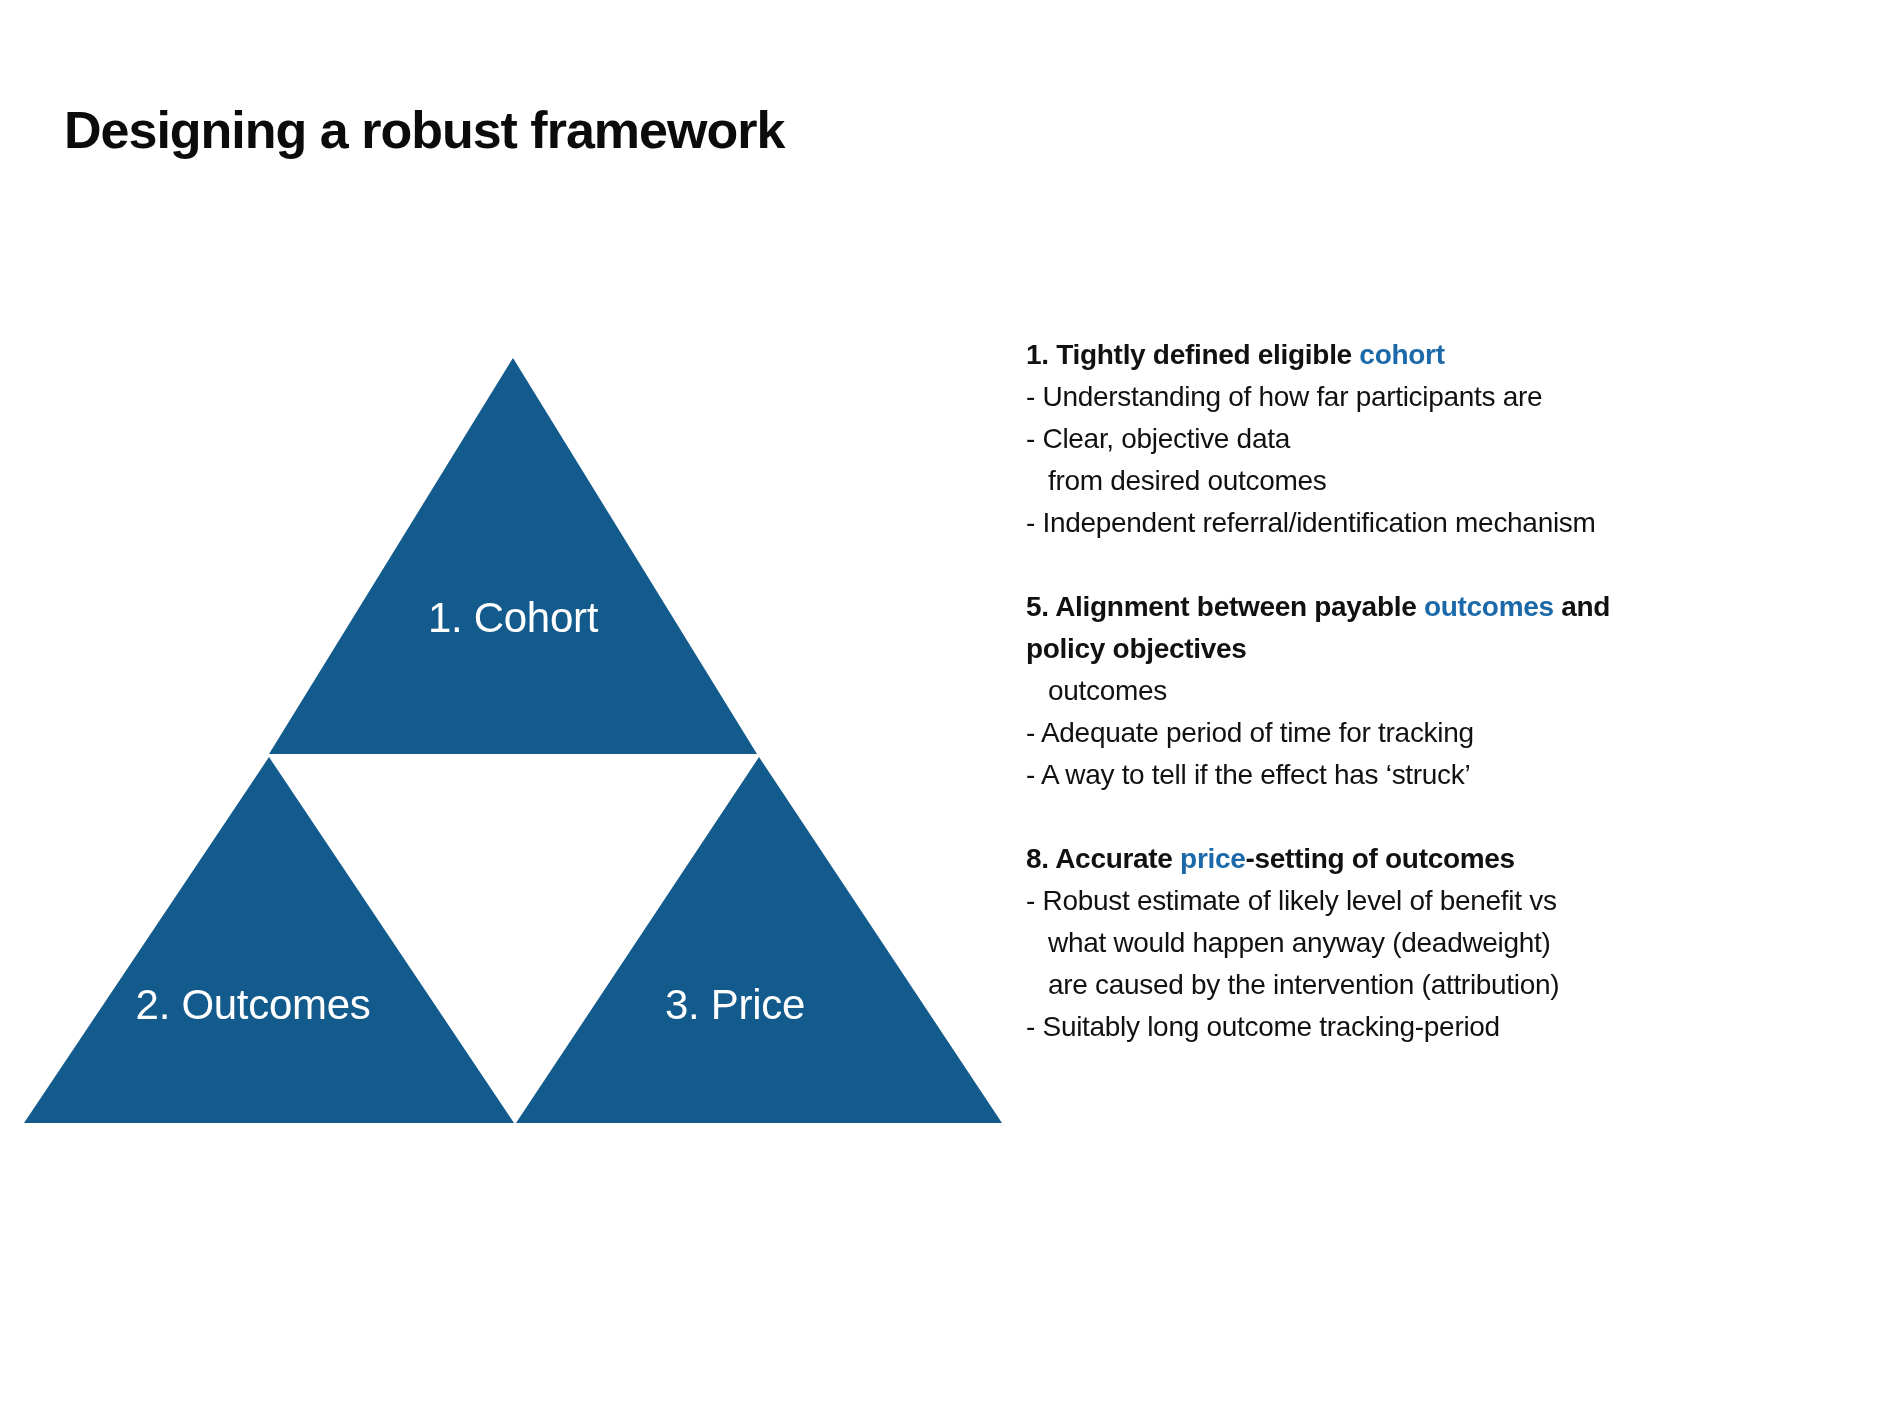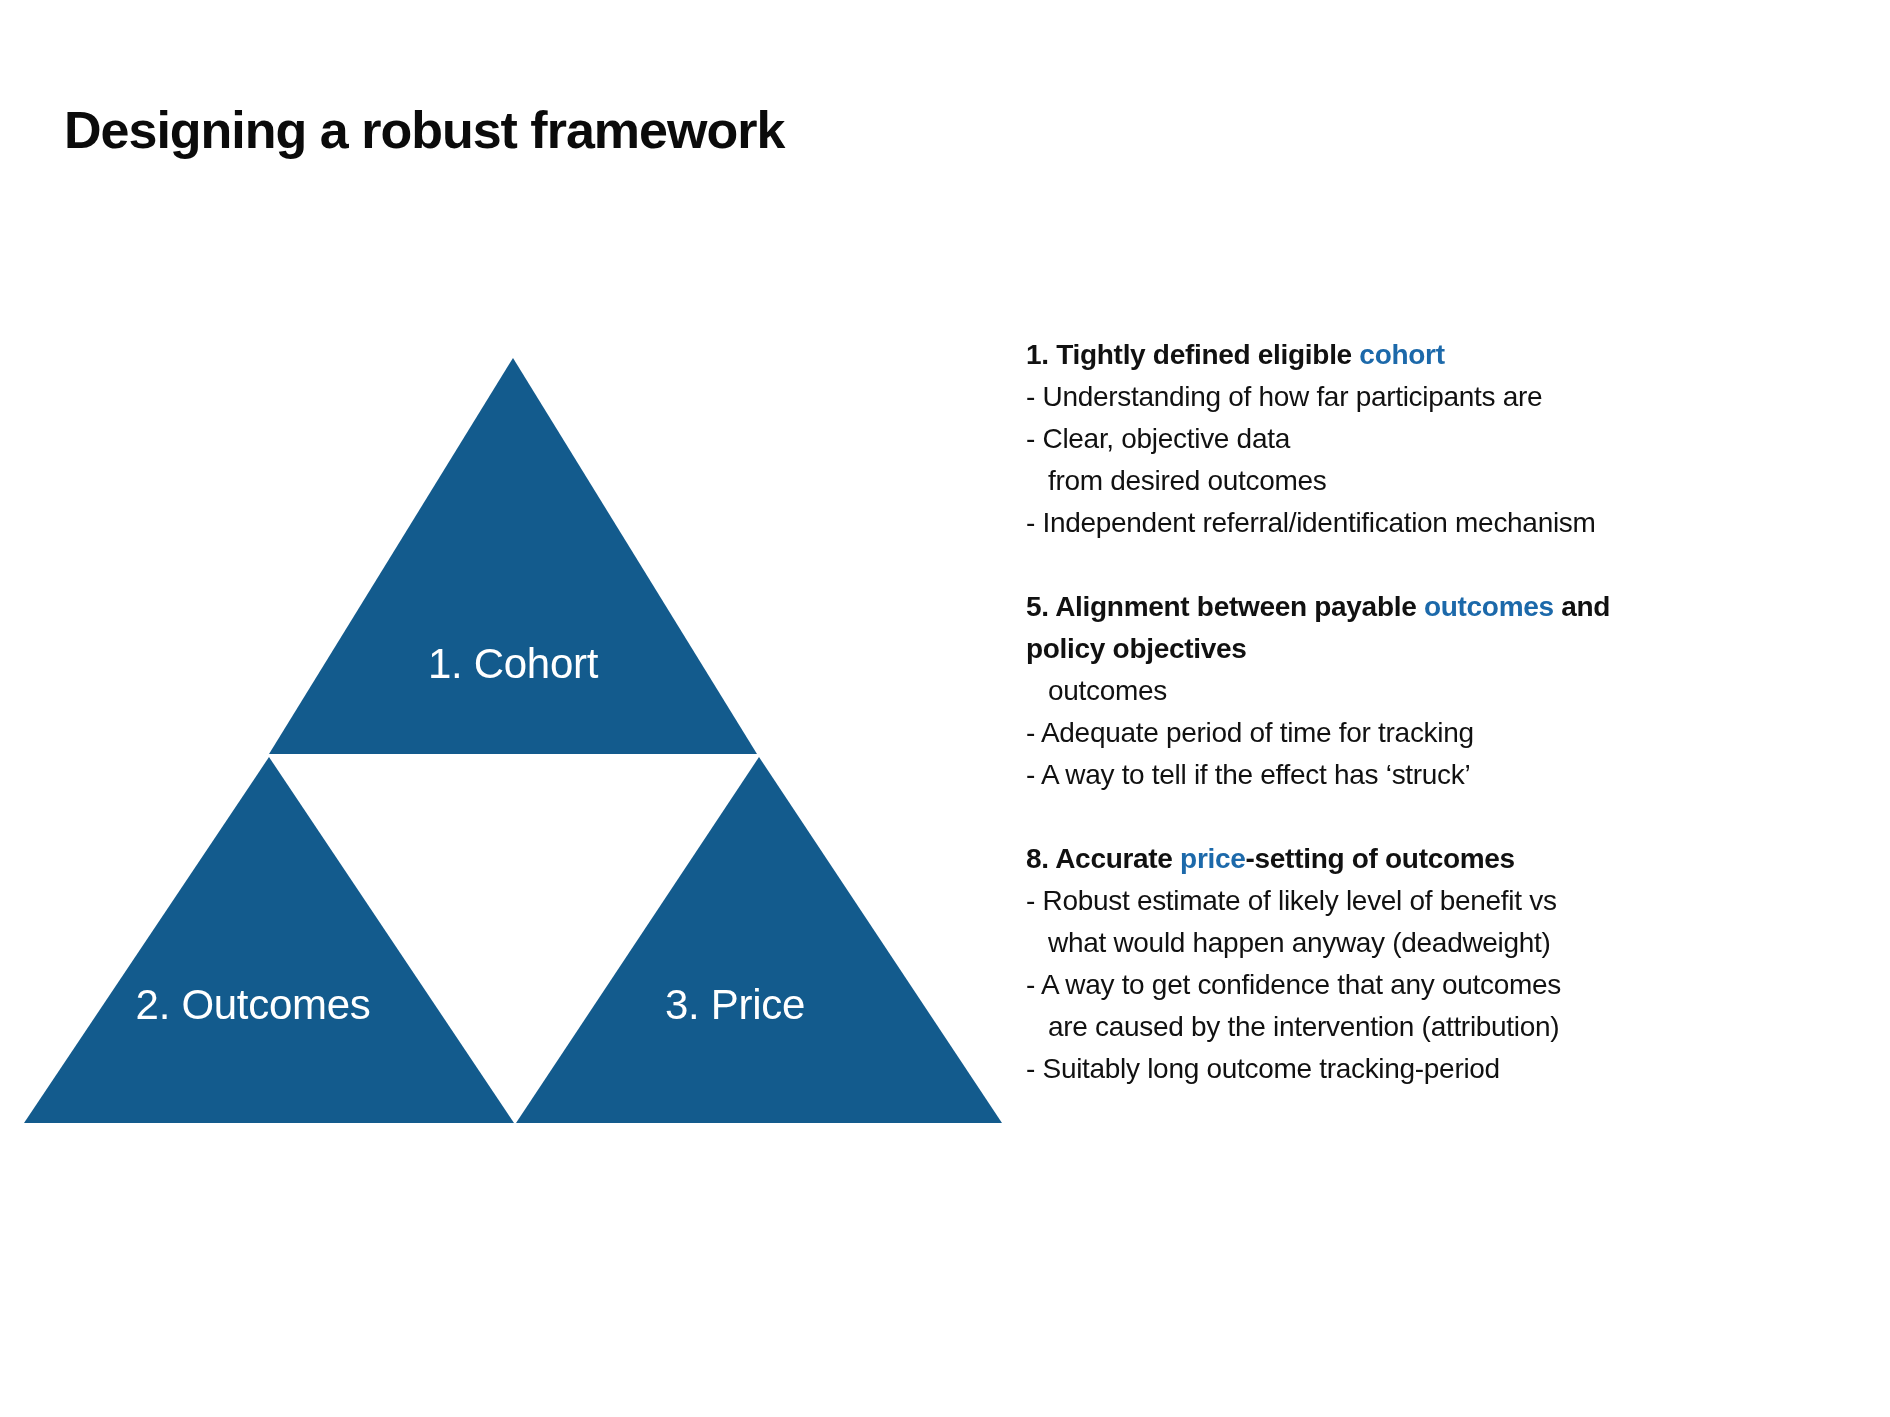--- a/index.html
+++ b/index.html
@@ -33,21 +33,21 @@
   .tri-label {
     position: absolute;
     color: #ffffff;
     font-size: 42px;
     font-weight: 400;
     line-height: 50px;
     text-align: center;
     letter-spacing: -0.3px;
     white-space: nowrap;
   }
-  .label-top { left: 269px; width: 488px; top: 593px; margin-top: 46px; }
+  .label-top { left: 269px; width: 488px; top: 593px; }
   .label-bl  { left: 8px;  width: 490px; top: 980px; }
   .label-br  { left: 492px; width: 486px; top: 980px; }
   .right-col {
     position: absolute;
     left: 1026px;
     top: 334px;
     width: 850px;
     color: #111111;
     font-size: 28px;
     line-height: 42px;
@@ -93,19 +93,18 @@
       <div class="line">- Adequate period of time for tracking</div>
       <div class="line">- A way to tell if the effect has ‘struck’</div>
     </div>
 
     <div class="gap"></div>
 
     <div class="section">
       <div class="heading"><span>8. Accurate </span><span class="accent">price</span><span>-setting of outcomes</span></div>
       <div class="line">- Robust estimate of likely level of benefit vs</div>
       <div class="line cont">what would happen anyway (deadweight)</div>
-      <div class="line">- A way to get confidence that any outcomes</div>
       <div class="line cont">are caused by the intervention (attribution)</div>
       <div class="line">- Suitably long outcome tracking-period</div>
     </div>
 
   </div>
 </div>
 
 </body></html>

